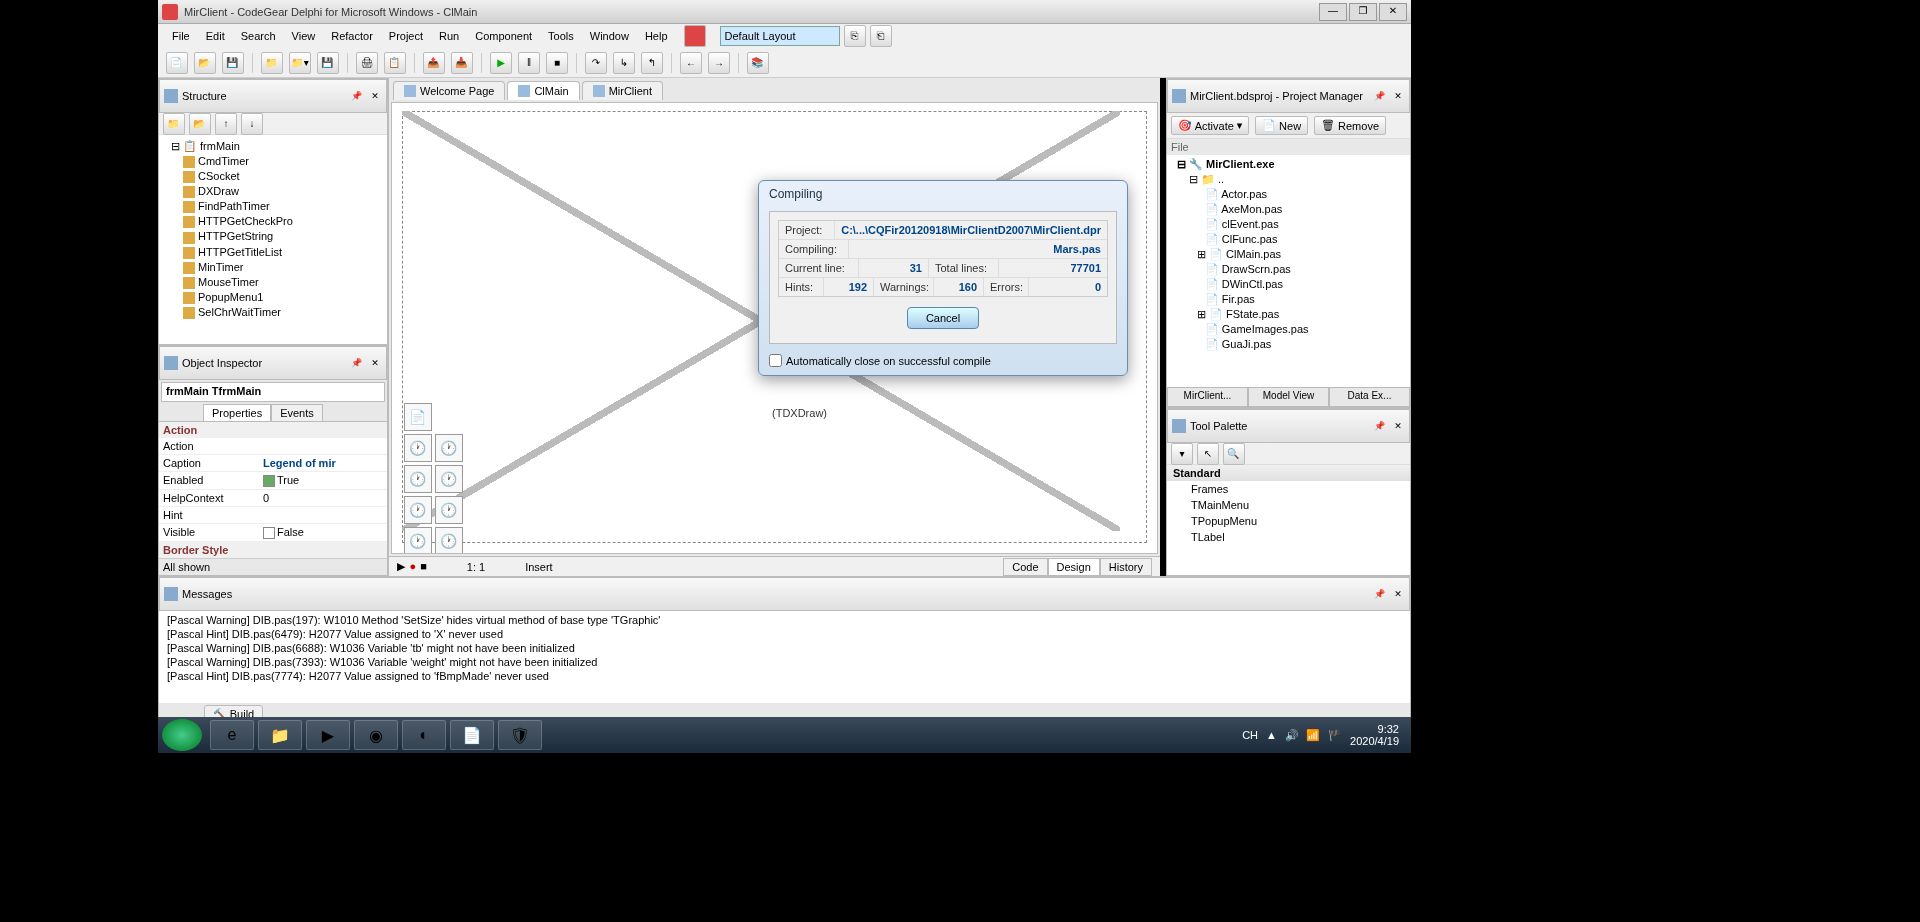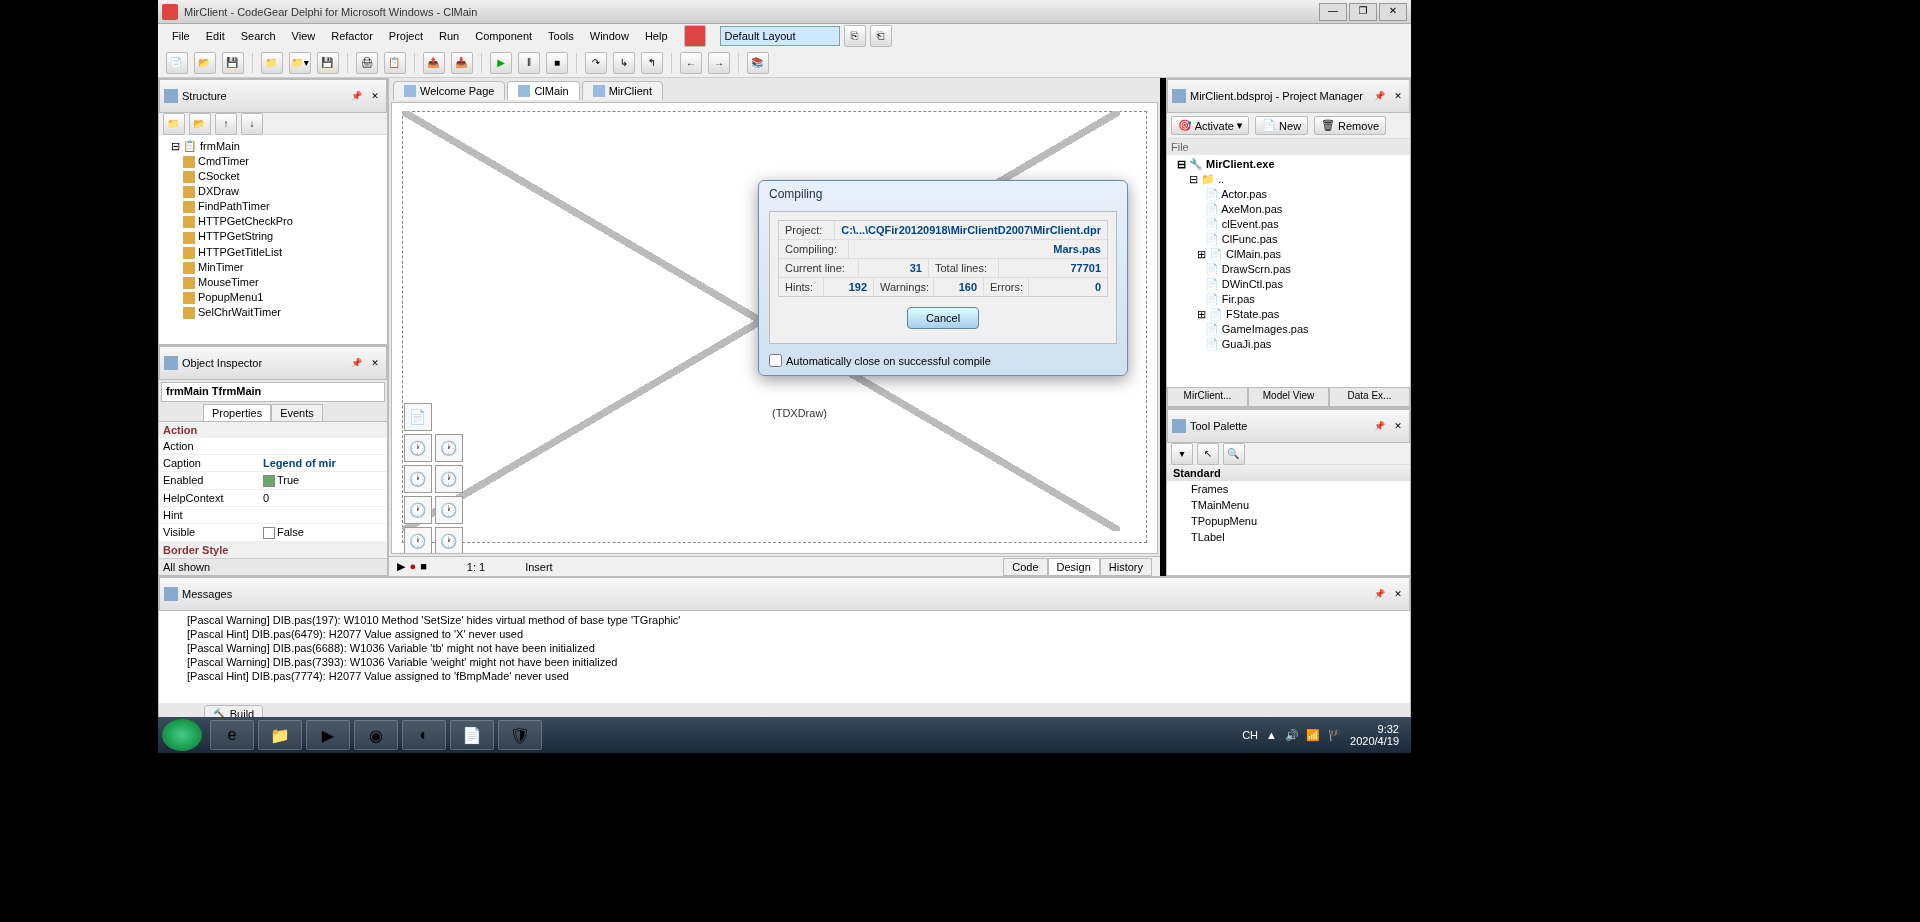--- a/index.html
+++ b/index.html
@@ -61,21 +61,21 @@
 .pm-tree { flex: 1; overflow: auto; background: #fff; padding: 2px; }
 .pm-bottom-tabs { height: 20px; display: flex; }
 .pm-tab { flex: 1; padding: 2px 4px; border: 1px solid #bbb; text-align: center; cursor: pointer; font-size: 10px; white-space: nowrap; overflow: hidden; }
 .palette-panel { flex: 1; border: 1px solid #bbb; display: flex; flex-direction: column; }
 .palette-list { flex: 1; overflow: auto; background: #fff; }
 .pal-cat { background: linear-gradient(#f0f0f0,#e0e0e0); padding: 2px 6px; font-weight: bold; }
 .pal-item { padding: 2px 6px 2px 24px; cursor: pointer; }
 .status-row { height: 20px; display: flex; align-items: center; padding: 0 8px; background: #f0f0f0; border-top: 1px solid #bbb; gap: 40px; }
 .messages-panel { border: 1px solid #bbb; }
 .msg-list { height: 92px; overflow: auto; background: #fff; padding: 2px 8px; }
-.msg-item { padding: 1px 0; margin-left: 20px; }
+.msg-item { padding: 1px 0; }
 .build-tab { height: 22px; display: flex; align-items: center; padding: 0 0; margin-left: 45px; }
 .build-btn { padding: 2px 8px; border: 1px solid #bbb; background: #f0f0f0; border-radius: 3px; }
 .dialog { position: absolute; left: 600px; top: 180px; width: 370px; background: linear-gradient(#e8f0fa,#cfe0f0); border: 1px solid #6a8ab8; border-radius: 6px; box-shadow: 0 4px 16px rgba(0,0,0,0.4); }
 .dlg-title { padding: 6px 10px; color: #234; font-size: 12px; }
 .dlg-body { margin: 4px 10px 10px 10px; background: #f0f0f0; border: 1px solid #bbb; padding: 8px; }
 .dlg-grid { border: 1px solid #ccc; }
 .dlg-row { display: flex; border-bottom: 1px solid #ddd; }
 .dlg-row:last-child { border-bottom: none; }
 .dlg-cell { padding: 3px 6px; border-right: 1px solid #ddd; }
 .dlg-cell:last-child { border-right: none; }

